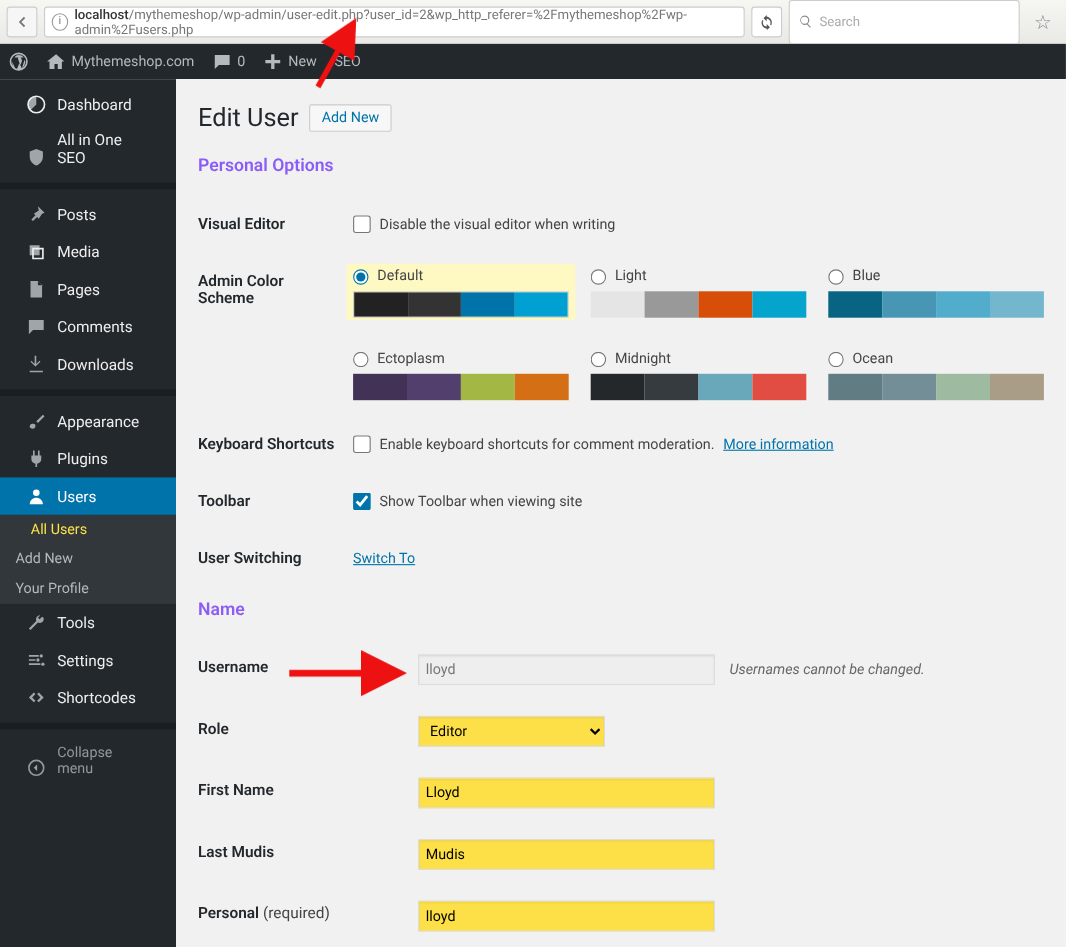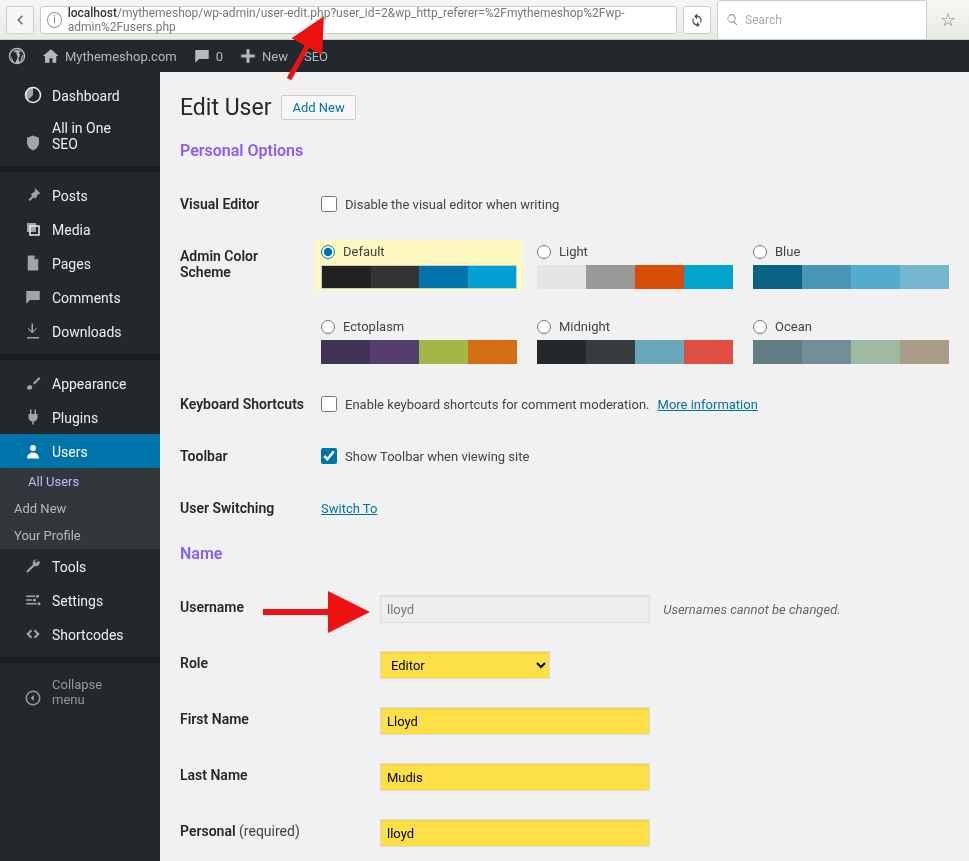--- a/index.html
+++ b/index.html
@@ -22,21 +22,21 @@
 
 
 .wp-wrap { display: flex; height: calc(861px - 72px); }
 .wp-menu { width: 160px; background: #23282d; color: #eee; font-size: 14px; padding-top: 6px; }
 .wp-menu .menu-item { display: flex; align-items: flex-end; gap: 10px; padding: 8px 24px; color: #eee; cursor: pointer; position: relative; }
 .wp-menu .menu-item.current { background: #0073aa; color: #fff; }
 .wp-menu .menu-item.current::after { content: ""; position: absolute; right: -8px; top: 50%; transform: translateY(-50%); border: 8px solid transparent; border-right-color: #f1f1f1; }
 .wp-menu .menu-sep { height: 6px; background: #191e23; margin: 6px 0; }
 .wp-menu .submenu { background: #32373c; }
 .wp-menu .submenu .sub-item { padding: 6px 12px 6px 14px; font-size: 13px; cursor: pointer; }
-.wp-menu .submenu .sub-item.sub-first { color: #c4b5fd; padding-left: 28px; }
+.wp-menu .submenu .sub-item.sub-first { color: #fde047; padding-left: 28px; }
 .wp-menu .submenu .sub-item.sub-rest { color: #b4b9be; }
 .wp-menu .collapse { color: #93989e; font-size: 13px; }
 .wp-menu svg { width: 18px; height: 18px; fill: #a0a5aa; flex-shrink: 0; }
 .wp-menu .menu-item.current svg { fill: #fff; }
 
 .wp-content { flex: 1; background: #f1f1f1; padding: 10px 20px 20px; overflow-y: auto; }
 .heading-inline { display: flex; align-items: center; gap: 10px; margin: 12px 0 20px; }
 .heading-inline h1 { font-size: 23px; font-weight: 400; color: #23282d; }
 .page-title-action { border: 1px solid #ccc; background: #f7f7f7; color: #0073aa; font-size: 13px; padding: 4px 10px; border-radius: 2px; cursor: pointer; }
 
@@ -373,21 +373,21 @@
           <select>
             <option>Editor</option>
           </select>
         </td>
       </tr>
       <tr>
         <th>First Name</th>
         <td><input type="text" value="Lloyd" style=""></td>
       </tr>
       <tr>
-        <th>Last Name</th>
+        <th>Last Mudis</th>
         <td><input type="text" value="Mudis" style=""></td>
       </tr>
       <tr>
         <th><span>Personal</span> <span class="required">(required)</span></th>
         <td><input type="text" value="lloyd" style=""></td>
       </tr>
     </tbody>
       </table>
   </div>
 </div>

